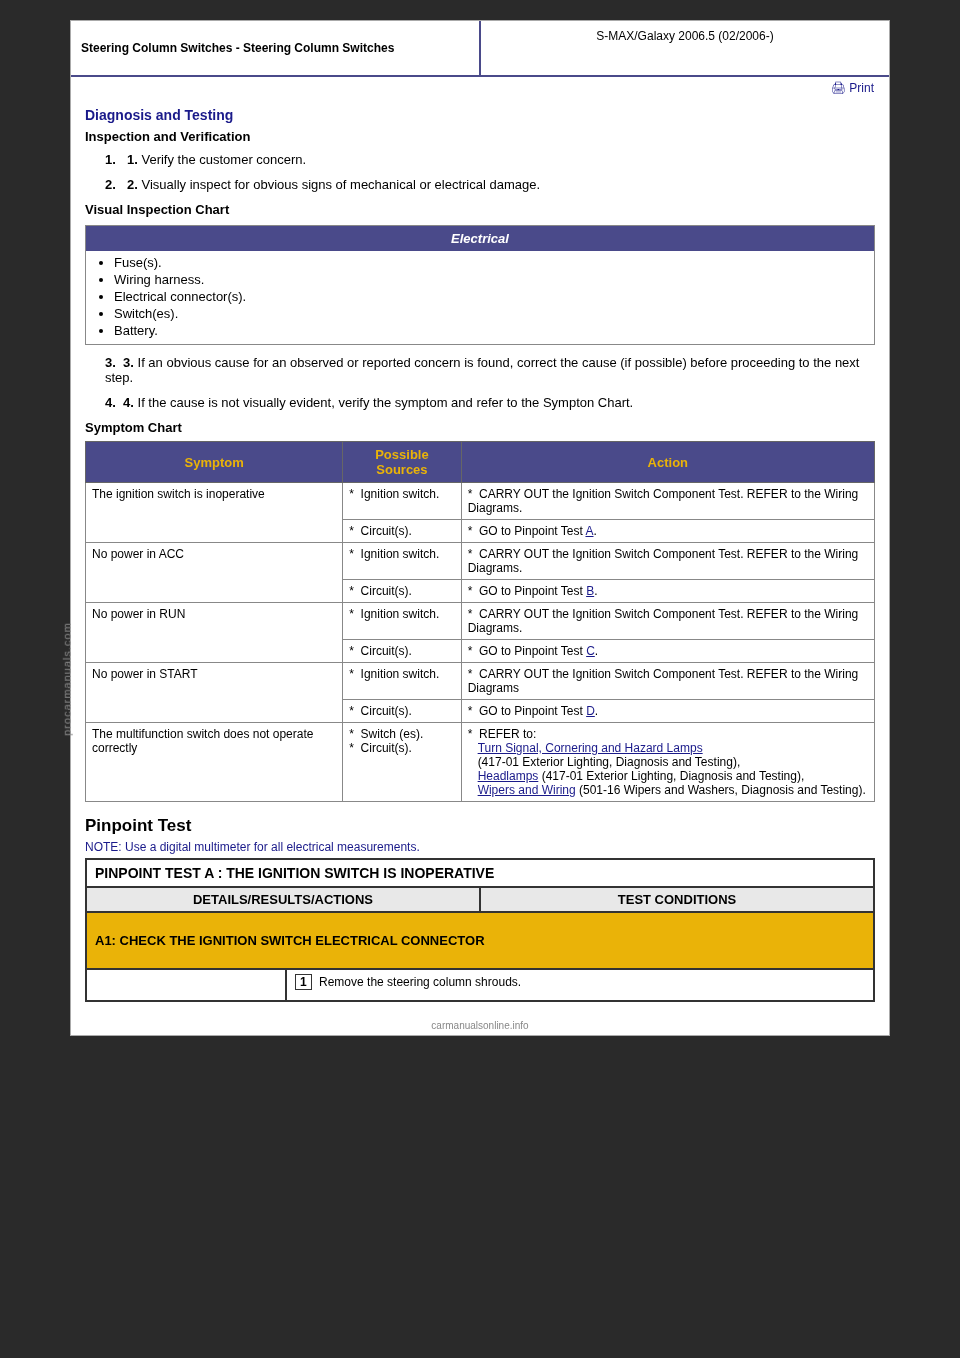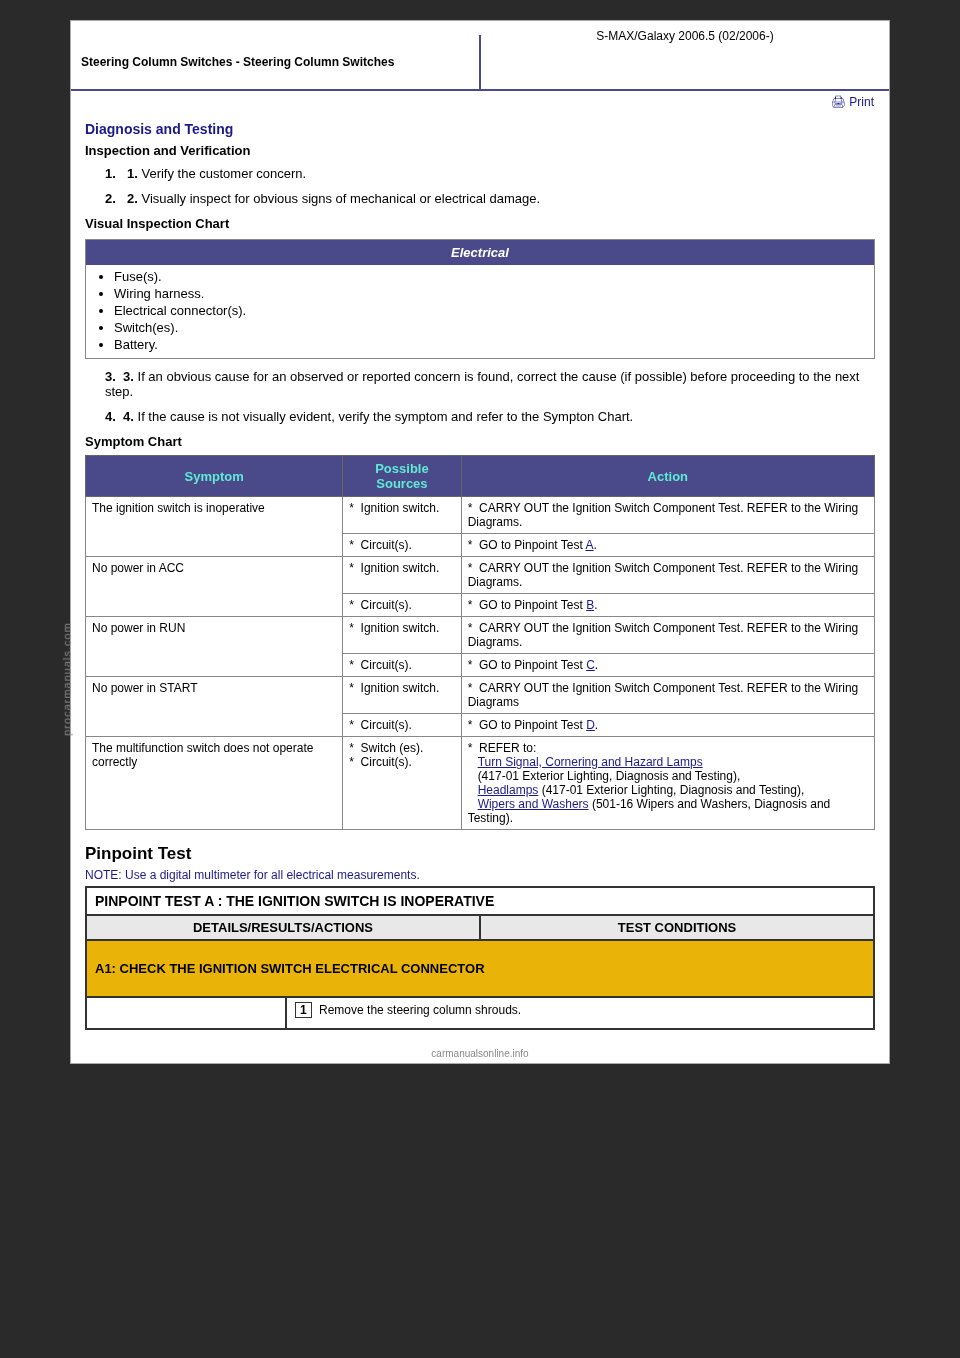--- a/index.html
+++ b/index.html
@@ -19,21 +19,20 @@
     .header-bar {
       display: flex;
       border-bottom: 2px solid #4a4a8a;
     }
     .header-left {
       flex: 1;
       padding: 20px 10px;
       font-weight: bold;
       font-size: 12px;
       border-right: 2px solid #4a4a8a;
-      margin-top: 14px;
     }
     .header-right {
       flex: 1;
       padding: 8px 10px;
       font-size: 12px;
       text-align: center;
     }
     .print-bar {
       text-align: right;
       padding: 4px 15px;
@@ -106,21 +105,21 @@
       font-size: 13px;
     }
     .symptom-table {
       width: 100%;
       border-collapse: collapse;
       border: 1px solid #888;
       margin-bottom: 14px;
     }
     .symptom-table th {
       background: #4a4a8a;
-      color: #5eead4;
+      color: #eab308;
       text-align: center;
       padding: 5px 8px;
       font-size: 13px;
       border: 1px solid #666;
     }
     .symptom-table td {
       border: 1px solid #888;
       padding: 4px 6px;
       vertical-align: top;
       font-size: 12px;
@@ -336,21 +335,21 @@
           <td>The multifunction switch does not operate correctly</td>
           <td>
             * &nbsp;Switch (es).<br>
             * &nbsp;Circuit(s).
           </td>
           <td>
             * &nbsp;REFER to:<br>
             <span style="margin-left:10px;"><a class="link-blue" href="#">Turn Signal, Cornering and Hazard Lamps</a></span><br>
             <span style="margin-left:10px;">(417-01 Exterior Lighting, Diagnosis and Testing),</span><br>
             <span style="margin-left:10px;"><a class="link-blue" href="#">Headlamps</a> (417-01 Exterior Lighting, Diagnosis and Testing),</span><br>
-            <span style="margin-left:10px;"><a class="link-blue" href="#">Wipers and Washers</a> (501-16 Wipers and Washers, Diagnosis and Testing).</span>
+            <span style="margin-left:10px;"><a class="link-blue" href="#">Wipers and Wiring</a> (501-16 Wipers and Washers, Diagnosis and Testing).</span>
           </td>
         </tr>
       </tbody>
     </table>
 
     <div class="pinpoint-title">Pinpoint Test</div>
     <div class="note-text">NOTE: Use a digital multimeter for all electrical measurements.</div>
 
     <div class="pinpoint-header">PINPOINT TEST A : THE IGNITION SWITCH IS INOPERATIVE</div>
     <div class="pinpoint-sub-header">

